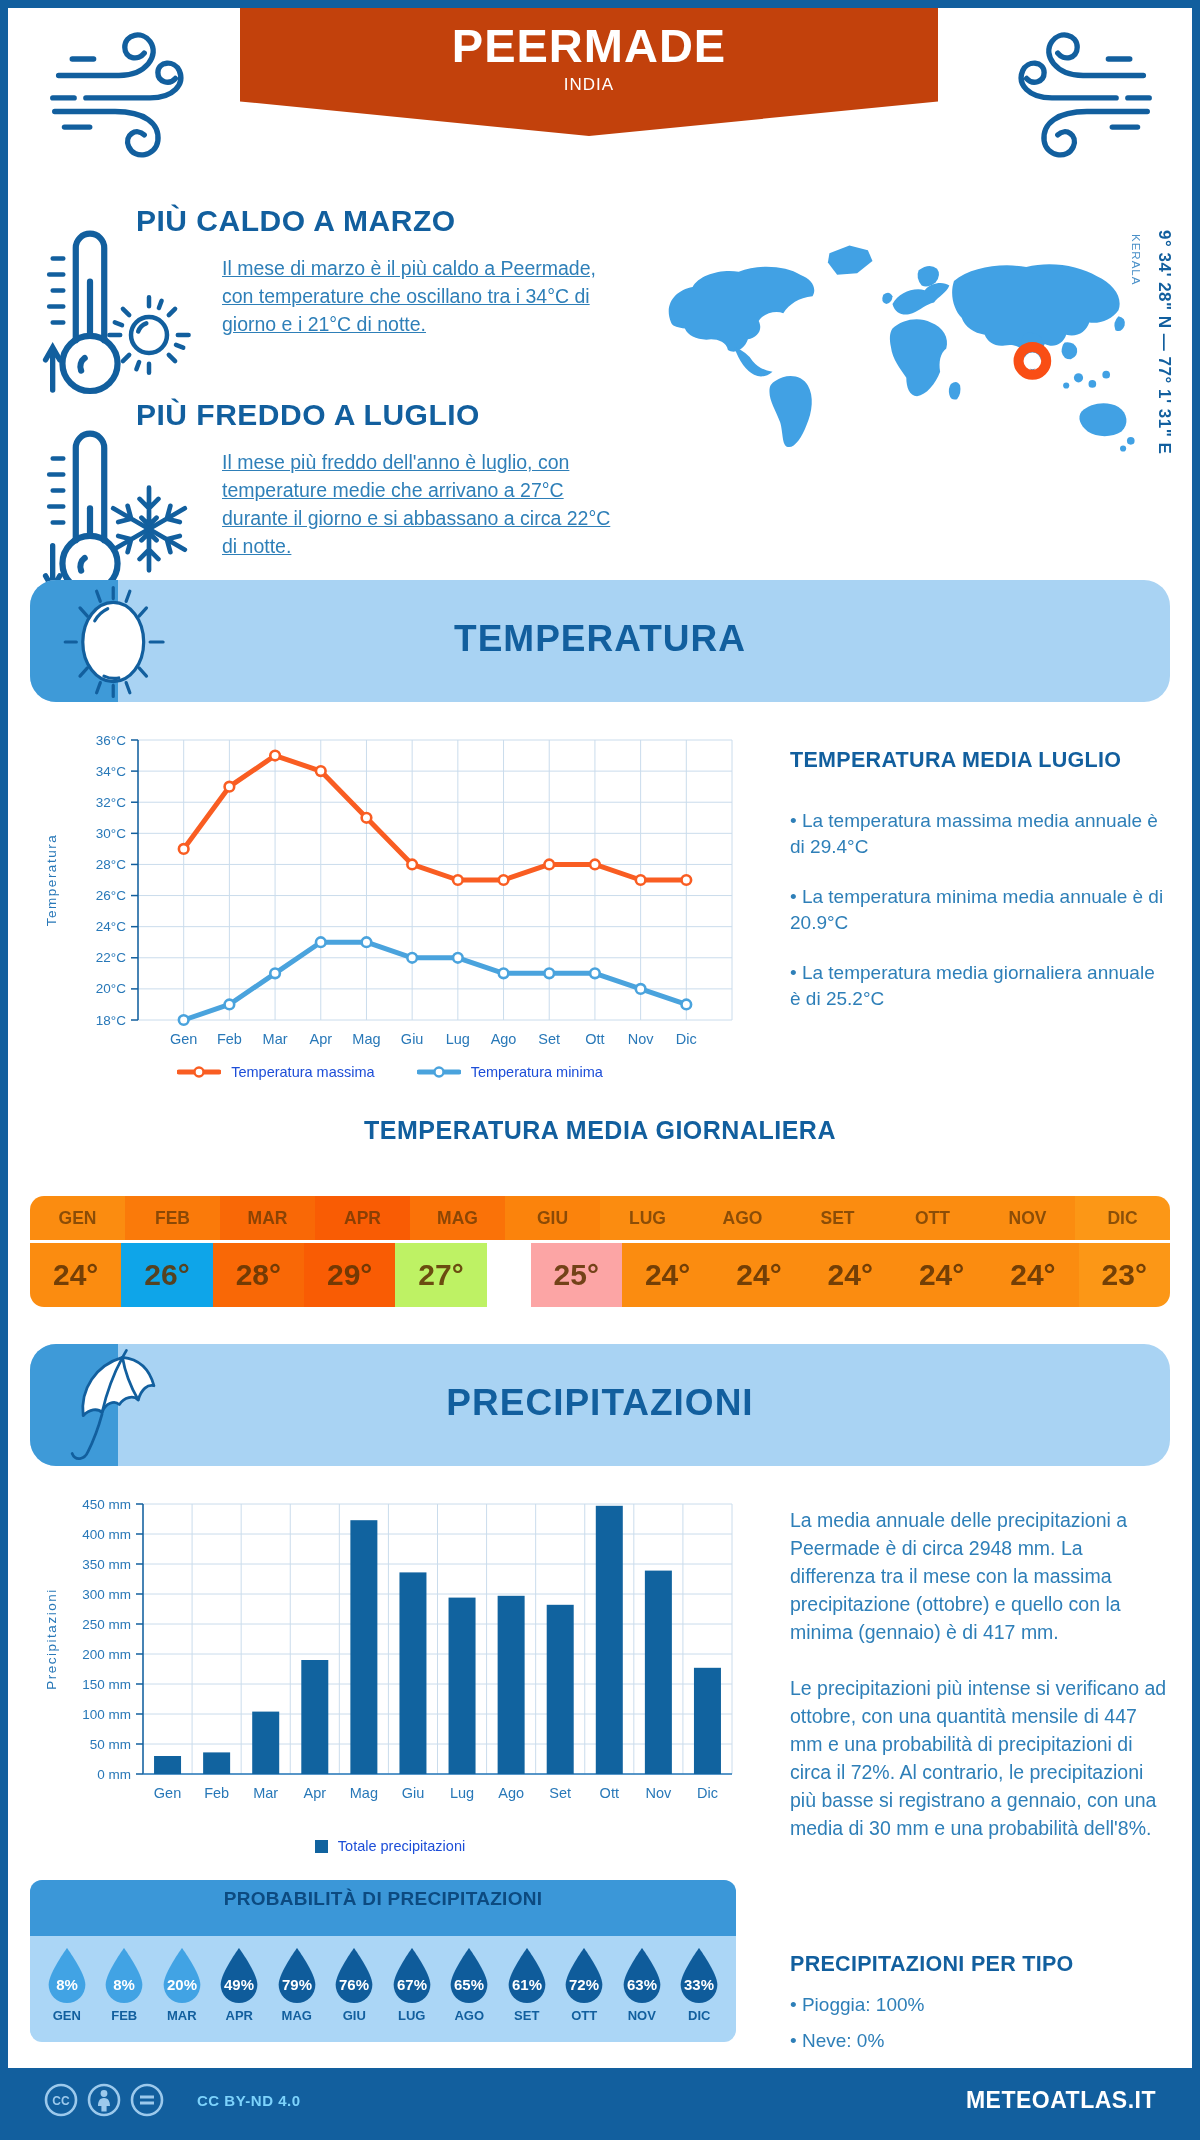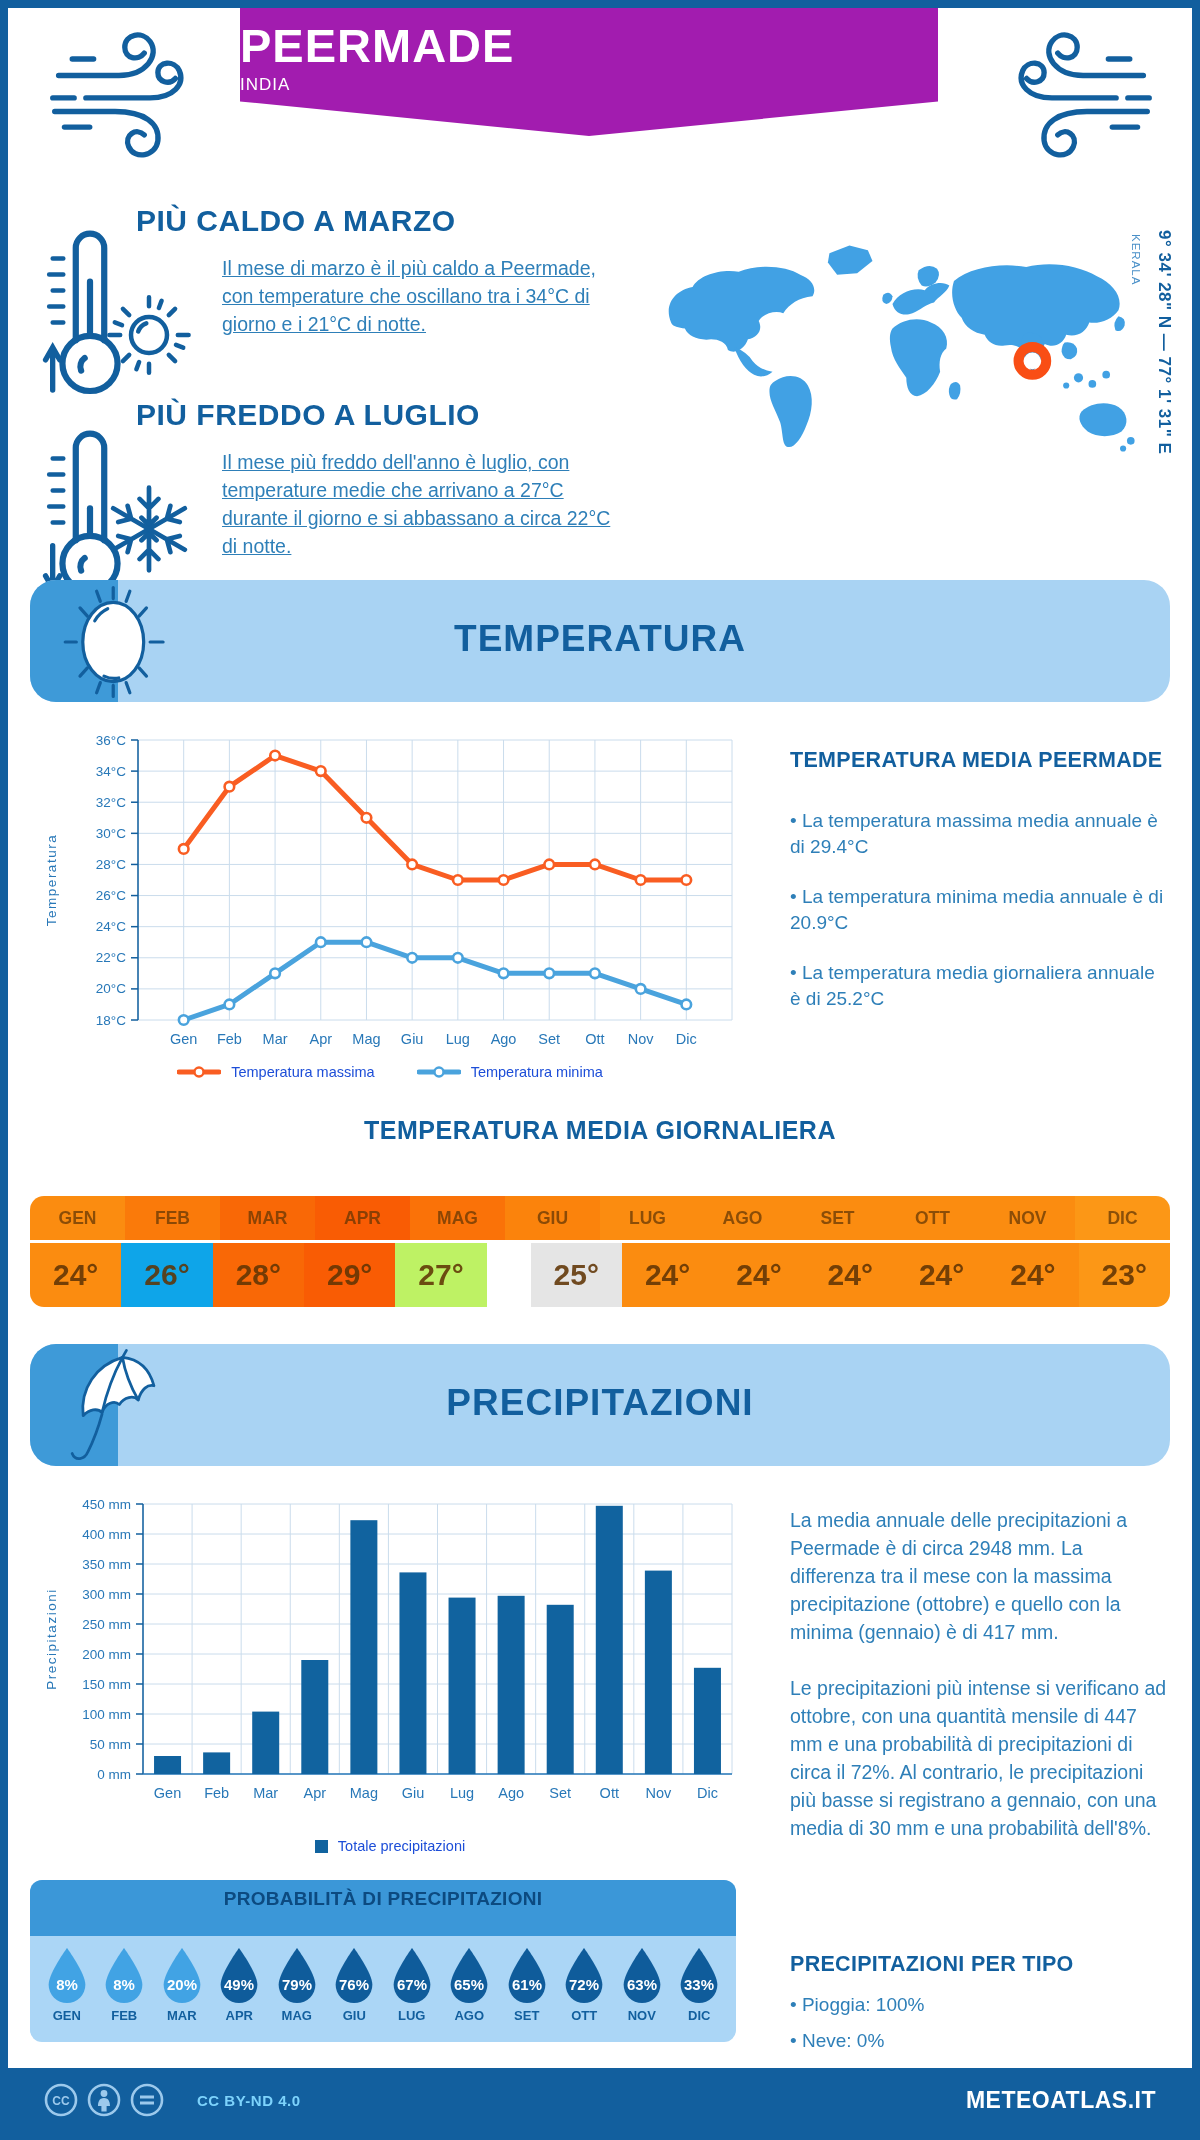--- a/index.html
+++ b/index.html
@@ -5,22 +5,22 @@
   html,body{margin:0;padding:0;background:#e8eef2;}
   *{box-sizing:border-box;}
   .page{
     position:relative;width:1200px;height:2140px;margin:0 auto;background:#fff;
     border:8px solid #125f9e;overflow:hidden;
     font-family:"Liberation Sans","DejaVu Sans",sans-serif;
   }
   .abs{position:absolute;}
 
   
-  .banner{left:232px;top:0;width:698px;height:128px;background:#a21caf;
-    clip-path:polygon(0 0,100% 0,100% 73%,50% 100%,0 73%);color:#fff;}
+  .banner{left:232px;top:0;width:698px;height:128px;background:#c2410c;
+    clip-path:polygon(0 0,100% 0,100% 73%,50% 100%,0 73%);text-align:center;color:#fff;}
   .banner h1{margin:10px 0 0;font-size:47px;letter-spacing:1px;}
   .banner .sub{font-size:17px;letter-spacing:1px;margin-top:2px;}
 
   
   .hl-title{font-size:30px;font-weight:bold;color:#125f9e;letter-spacing:.5px;}
   .hl-text{font-size:19.5px;line-height:28px;color:#2e7fb8;text-decoration:underline;}
 
   
   .coords{writing-mode:vertical-rl;font-weight:bold;font-size:17px;color:#125f9e;letter-spacing:.5px;}
   .region{writing-mode:vertical-rl;font-size:11.5px;color:#4a90c8;letter-spacing:1px;}
@@ -282,21 +282,21 @@
     </div>
     <div class="item">
       <svg width="44" height="12" viewBox="0 0 44 12">
         <line x1="2" y1="6" x2="42" y2="6" stroke="#4aa3dd" stroke-width="5" stroke-linecap="round"></line>
         <circle cx="22" cy="6" r="4.5" fill="#fff" stroke="#4aa3dd" stroke-width="2.4"></circle>
       </svg>
       <span>Temperatura minima</span>
     </div>
   </div>
 
-  <div class="abs col-heading" style="left:782px;top:740px">TEMPERATURA MEDIA PEERMADE</div>
+  <div class="abs col-heading" style="left:782px;top:740px">TEMPERATURA MEDIA LUGLIO</div>
   <div class="abs bullets" style="left:782px;top:800px;width:378px" id="annual-bullets">
       <p>• La temperatura massima media annuale è di 29.4°C</p>
       <p>• La temperatura minima media annuale è di 20.9°C</p>
       <p>• La temperatura media giornaliera annuale è di 25.2°C</p>
     </div>
 
   <div class="abs daily-heading" style="top:1108px">TEMPERATURA MEDIA GIORNALIERA</div>
   <div class="abs temp-table" style="top:1188px" id="temp-table">
       <div class="temp-row">
         <div class="temp-cell m" style="background: rgb(251, 140, 16);">GEN</div>
@@ -312,21 +312,21 @@
         <div class="temp-cell m" style="background: rgb(251, 140, 16);">NOV</div>
         <div class="temp-cell m" style="background: rgb(252, 151, 22);">DIC</div>
       </div>
       <div class="temp-sep"></div>
       <div class="temp-row">
         <div class="temp-cell v" style="background: rgb(251, 140, 16);">24°</div>
         <div class="temp-cell v" style="background: #0ea5e9;">26°</div>
         <div class="temp-cell v" style="background: rgb(249, 104, 6);">28°</div>
         <div class="temp-cell v" style="background: rgb(249, 92, 4);">29°</div>
         <div class="temp-cell v" style="background: #bef264;">27°</div>
-        <div class="temp-cell v" style="background: #e5e5e5; margin-left: 44px;">25°</div>
+        <div class="temp-cell v" style="background: #fca5a5; margin-left: 44px;">25°</div>
         <div class="temp-cell v" style="background: rgb(251, 140, 16);">24°</div>
         <div class="temp-cell v" style="background: rgb(251, 140, 16);">24°</div>
         <div class="temp-cell v" style="background: rgb(251, 140, 16);">24°</div>
         <div class="temp-cell v" style="background: rgb(251, 140, 16);">24°</div>
         <div class="temp-cell v" style="background: rgb(251, 140, 16);">24°</div>
         <div class="temp-cell v" style="background: rgb(252, 151, 22);">23°</div>
       </div>
     </div>
 
   <div class="abs section-banner" style="top:1336px">

